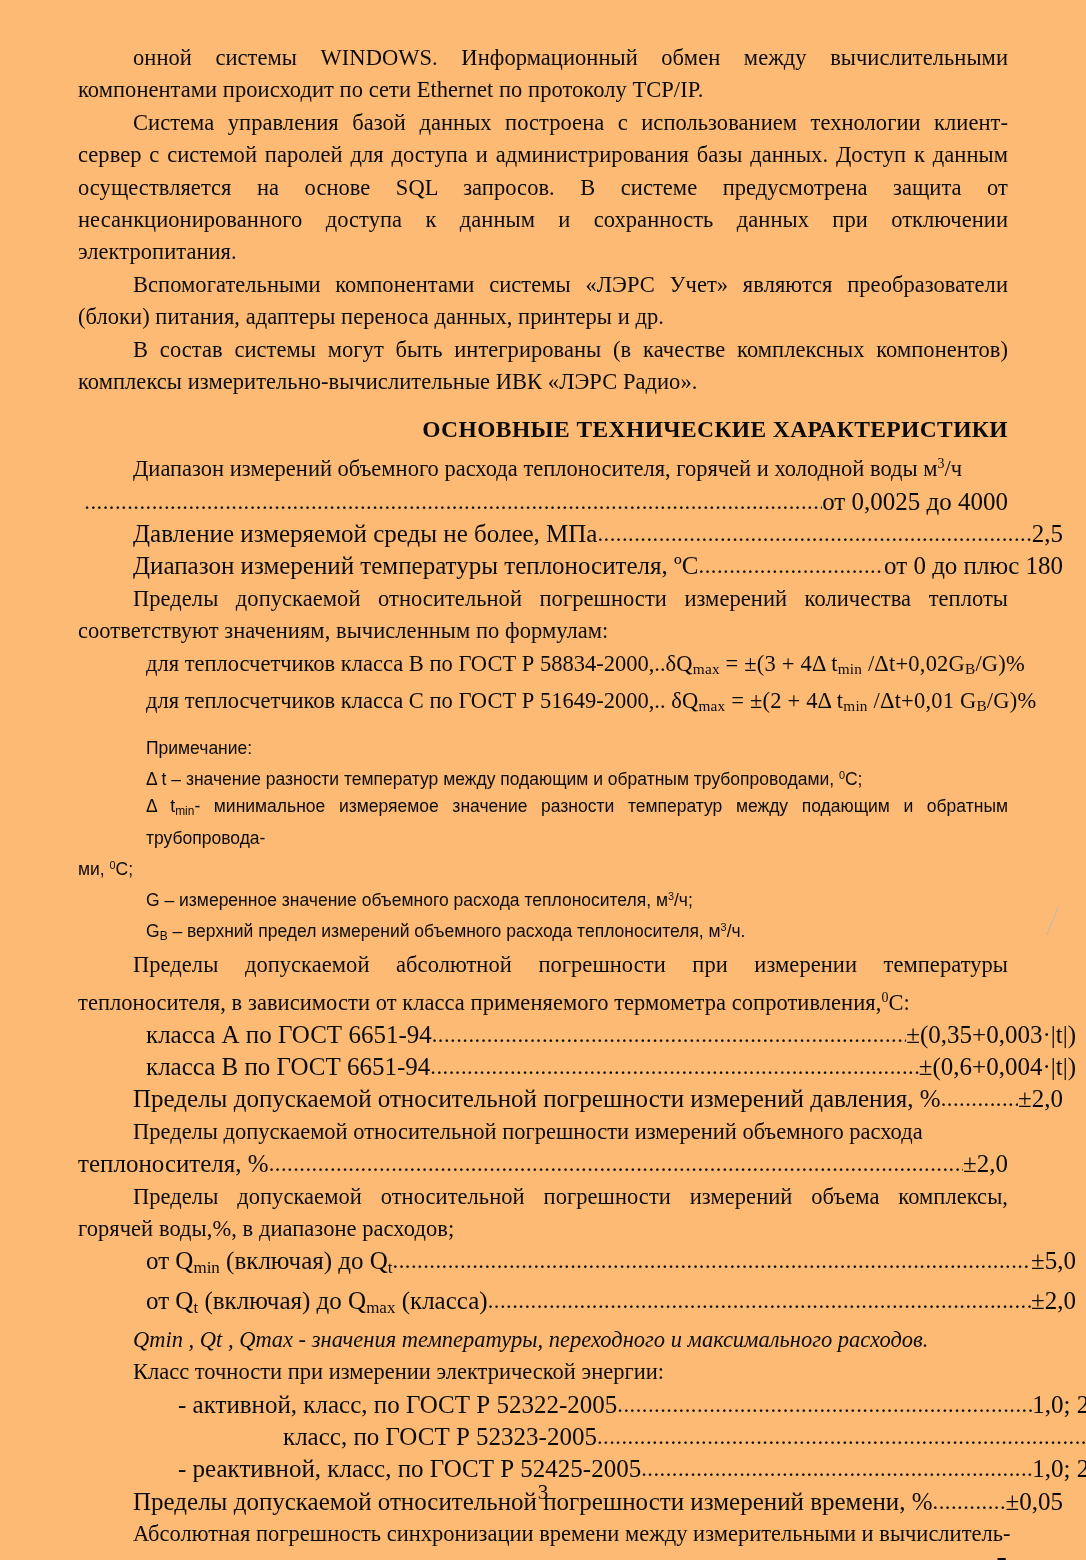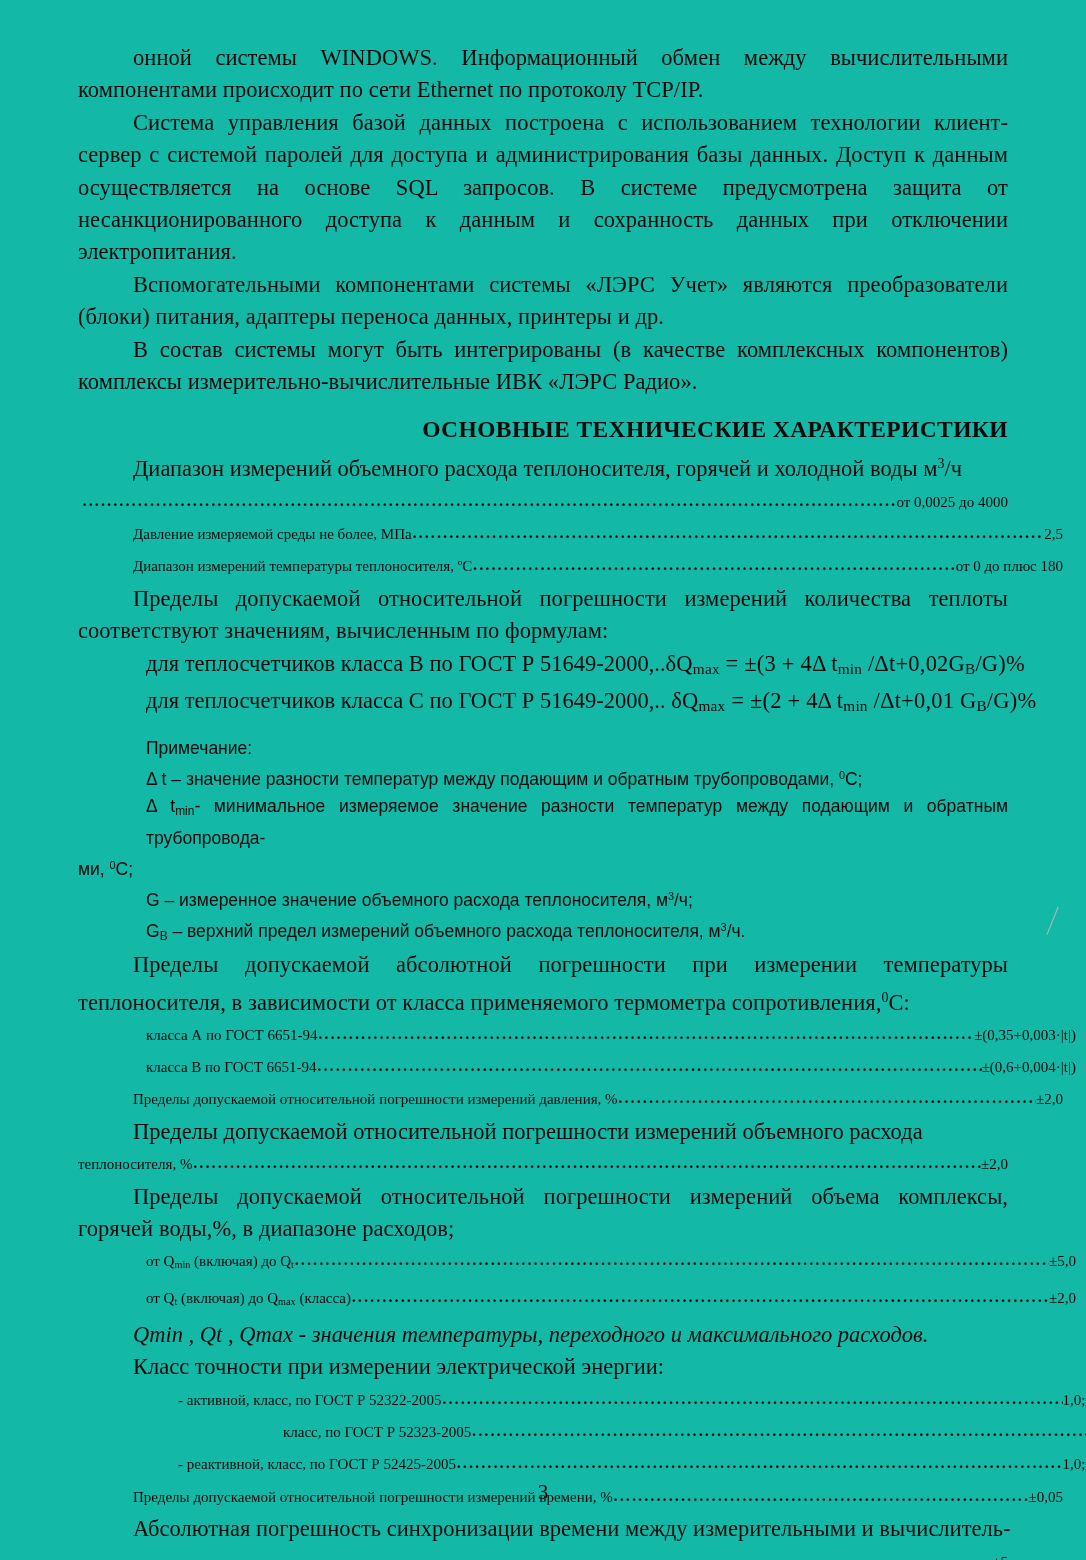--- a/index.html
+++ b/index.html
@@ -4,21 +4,21 @@
 <style>
   html, body {
     margin: 0;
     padding: 0;
     background: #ffffff;
   }
   .page {
     position: relative;
     width: 1086px;
     height: 1560px;
-    background: #14b8a6;
+    background: #fdba74;
     overflow: hidden;
     font-family: "Liberation Serif", "DejaVu Serif", serif;
     color: #0b0b0b;
   }
   .body-block {
     position: absolute;
     left: 78px;
     top: 42px;
     width: 930px;
   }
@@ -39,21 +39,21 @@
     line-height: 34px;
     font-weight: bold;
     text-align: right;
     letter-spacing: 0.4px;
     text-indent: 0;
     font-family: Liberation Serif, serif;
   }
 
   
   .spec {
-    font-size: 15px;
+    font-size: 25px;
     line-height: 32.4px;
     display: flex;
     align-items: baseline;
     width: 100%;
     white-space: nowrap;
   }
   .spec .lbl { flex: 0 0 auto; }
   .spec .val { flex: 0 0 auto; }
   .spec .leader {
     flex: 1 1 auto;
@@ -169,21 +169,21 @@
     </div>
 
     <div class="spec ind-1">
       <span class="lbl">Диапазон измерений температуры теплоносителя, ºС </span>
       <span class="leader"></span>
       <span class="val">от 0 до плюс 180</span>
     </div>
 
     <p class="para">Пределы допускаемой относительной погрешности измерений количества теплоты  соответствуют значениям, вычисленным по формулам:</p>
 
-    <div class="formula-line"><span>для теплосчетчиков класса В по ГОСТ Р 51649-2000,..</span><span class="fm"><span>δQ</span><sub>max</sub><span> = ±(3 + 4Δ t</span><sub>min</sub><span> /Δt+0,02G</span><sub>В</sub><span>/G)%</span></span></div>
+    <div class="formula-line"><span>для теплосчетчиков класса В по ГОСТ Р 58834-2000,..</span><span class="fm"><span>δQ</span><sub>max</sub><span> = ±(3 + 4Δ t</span><sub>min</sub><span> /Δt+0,02G</span><sub>В</sub><span>/G)%</span></span></div>
 
     <div class="formula-line"><span>для теплосчетчиков класса С по ГОСТ Р 51649-2000,.. </span><span class="fm"><span>δQ</span><sub>max</sub><span> = ±(2 + 4Δ t</span><sub>min</sub><span> /Δt+0,01 G</span><sub>В</sub><span>/G)%</span></span></div>
 
     <div class="note-block">
       <div class="n-title">Примечание:</div>
 
       <div class="n-item"><span>Δ t – значение разности температур между подающим и обратным трубопроводами, </span><sup>0</sup><span>С;</span></div>
 
       <div class="hang"><span>Δ t</span><sub>min</sub><span>- минимальное измеряемое значение разности температур между подающим и обратным трубопровода-</span></div>
       <div class="cont"><span>ми, </span><sup>0</sup><span>С;</span></div>

